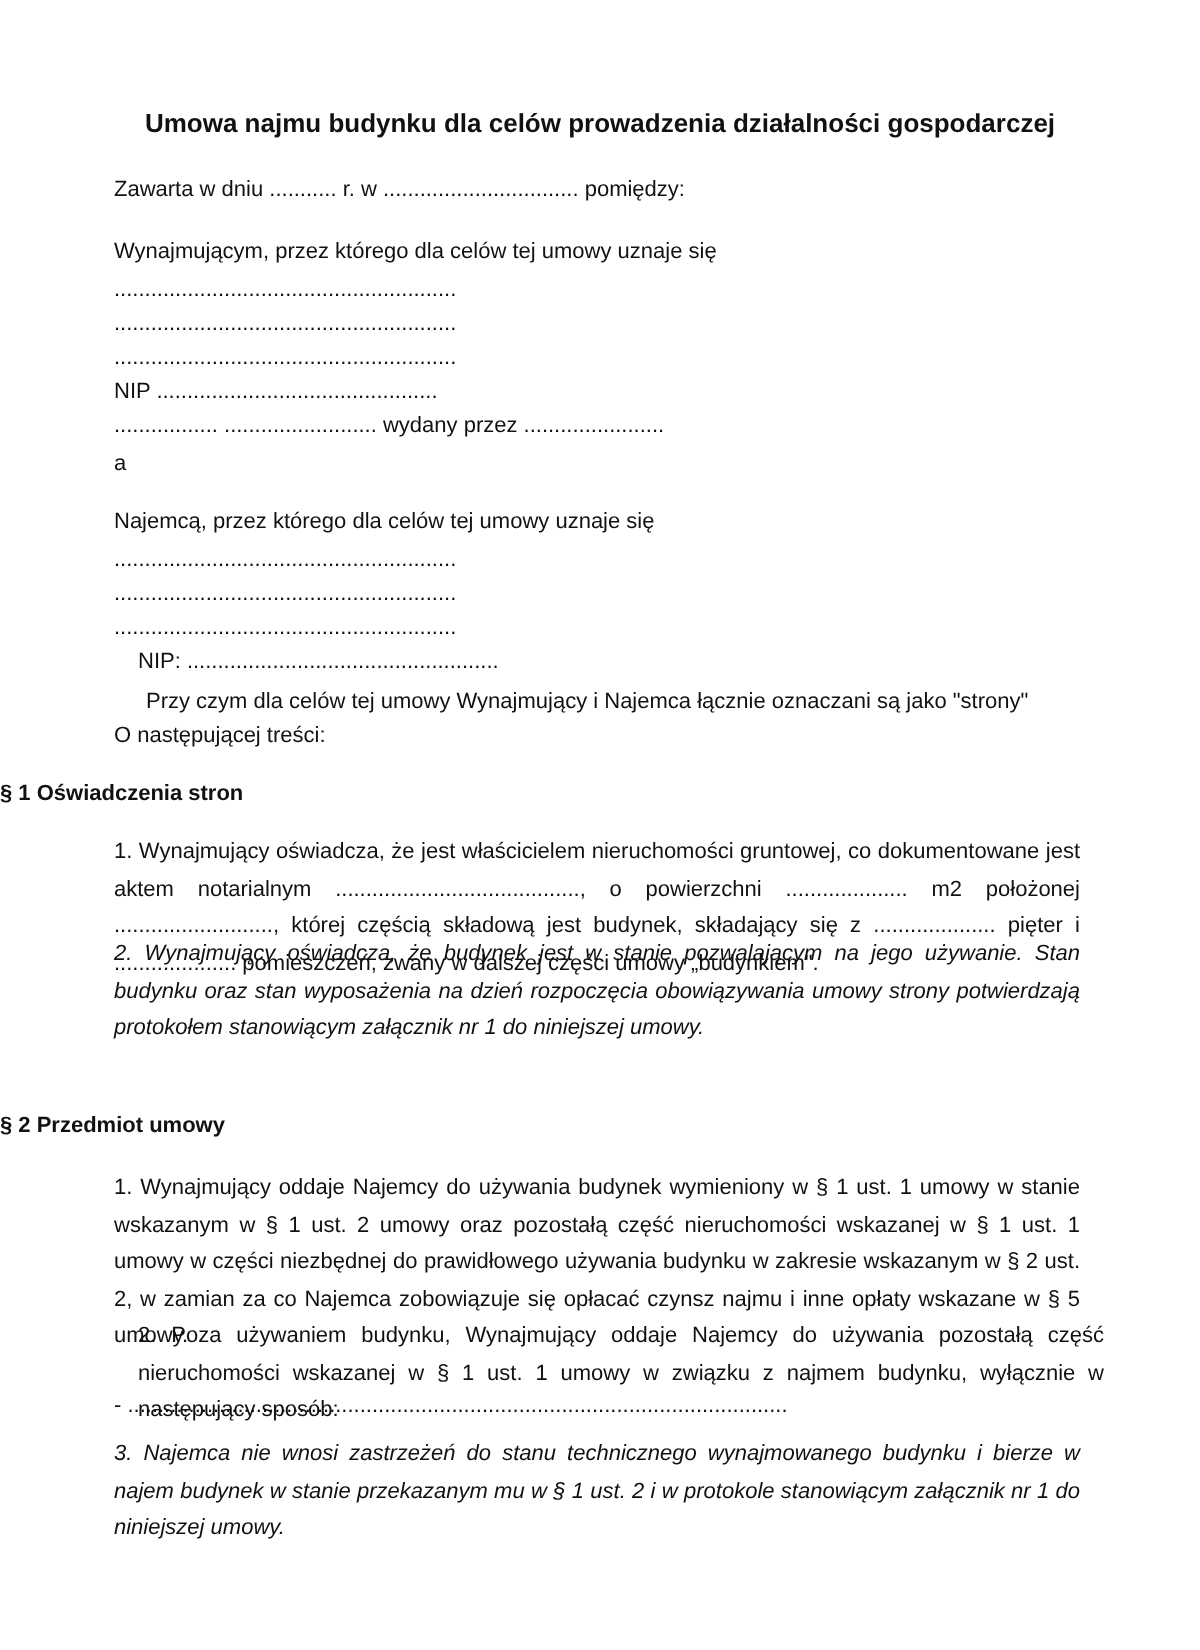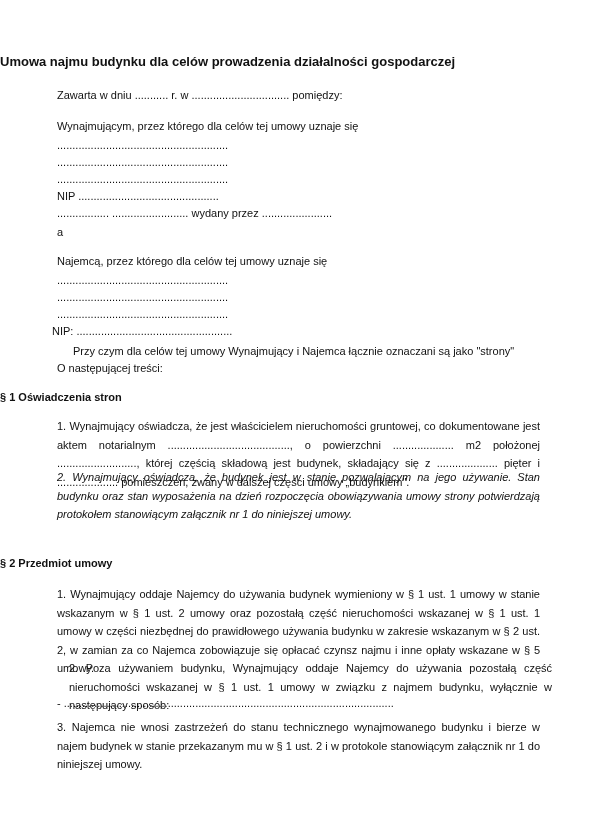--- a/index.html
+++ b/index.html
@@ -1,20 +1,20 @@
 <!DOCTYPE html>
 <html><head>
 <meta charset="utf-8">
 <style>
   html, body { margin:0; padding:0; background:#ffffff; }
   body { width:600px; height:825px; overflow:hidden; position:relative;
          font-family:"Liberation Sans", sans-serif; color:#111111; font-size:11px; }
   .page { position:absolute; left:0; top:0; width:600px; height:825px; background:#fff; }
   .t { position:absolute; white-space:nowrap; line-height:14px; }
-  .title { top:55px; left:0; width:600px; font-weight:bold; font-size:13px; }
+  .title { top:55px; left:0; width:600px; text-align:center; font-weight:bold; font-size:13px; }
   .b { font-weight:normal; }
   .center { left:0; width:600px; text-align:left; font-weight:bold; }
   .para { position:absolute; left:57px; width:483px; line-height:18.5px; text-align:justify; text-align-last:left; }
 </style>
 </head>
 <body>
 
 <div class="page">
 
   <div class="t title">Umowa najmu budynku dla celów prowadzenia działalności gospodarczej</div>
@@ -27,28 +27,28 @@
   <div class="t" style="top:172px; left:57px;">........................................................</div>
   <div class="t" style="top:189px; left:57px;">NIP ..............................................</div>
   <div class="t" style="top:206px; left:57px;">................. ......................... wydany przez .......................</div>
 
   <div class="t" style="top:225px; left:57px;">a</div>
 
   <div class="t" style="top:254px; left:57px;text-align:right;"><span class="b">Najemcą</span><span>, przez którego dla celów tej umowy uznaje się</span></div>
   <div class="t" style="top:273px; left:57px;">........................................................</div>
   <div class="t" style="top:290px; left:57px;">........................................................</div>
   <div class="t" style="top:307px; left:57px;">........................................................</div>
-  <div class="t" style="top:324px; left:52px;">NIP: ...................................................</div>
+  <div class="t" style="top:324px; left:69px;">NIP: ...................................................</div>
 
   <div class="t" style="top:344px; left:57px;padding-left:16px;"><span>Przy czym dla celów tej umowy Wynajmujący i Najemca łącznie oznaczani są jako </span><span class="b">"strony"</span></div>
   <div class="t" style="top:361px; left:57px;">O następującej treści:</div>
 
   <div class="t center" style="top:390px;">§ 1 Oświadczenia stron</div>
   <div class="para" style="top:417px;">1. Wynajmujący oświadcza, że jest właścicielem nieruchomości gruntowej, co dokumentowane jest aktem notarialnym ........................................, o powierzchni .................... m2 położonej .........................., której częścią składową jest budynek, składający się z .................... pięter i .................... pomieszczeń, zwany w dalszej części umowy „budynkiem".</div>
   <div class="para" style="top:468px;font-style:italic;">2. Wynajmujący oświadcza, że budynek jest w stanie pozwalającym na jego używanie. Stan budynku oraz stan wyposażenia na dzień rozpoczęcia obowiązywania umowy strony potwierdzają protokołem stanowiącym załącznik nr 1 do niniejszej umowy.</div>
 
   <div class="t center" style="top:556px;">§ 2 Przedmiot umowy</div>
   <div class="para" style="top:585px;">1. Wynajmujący oddaje Najemcy do używania budynek wymieniony w § 1 ust. 1 umowy w stanie wskazanym w § 1 ust. 2 umowy oraz pozostałą część nieruchomości wskazanej w § 1 ust. 1 umowy w części niezbędnej do prawidłowego używania budynku w zakresie wskazanym w § 2 ust. 2, w zamian za co Najemca zobowiązuje się opłacać czynsz najmu i inne opłaty wskazane w § 5 umowy.</div>
   <div class="para" style="top:659px;margin-left:12px;">2. Poza używaniem budynku, Wynajmujący oddaje Najemcy do używania pozostałą część nieruchomości wskazanej w § 1 ust. 1 umowy w związku z najmem budynku, wyłącznie w następujący sposób:</div>
   <div class="t" style="top:696px; left:57px;">- ............................................................................................................</div>
-  <div class="para" style="top:718px;">3. Najemca nie wnosi zastrzeżeń do stanu technicznego wynajmowanego budynku i bierze w najem budynek w stanie przekazanym mu w § 1 ust. 2 i w protokole stanowiącym załącznik nr 1 do niniejszej umowy.</div>
+  <div class="para" style="top:718px;font-style:italic;">3. Najemca nie wnosi zastrzeżeń do stanu technicznego wynajmowanego budynku i bierze w najem budynek w stanie przekazanym mu w § 1 ust. 2 i w protokole stanowiącym załącznik nr 1 do niniejszej umowy.</div>
 
 </div>
 
 </body></html>

